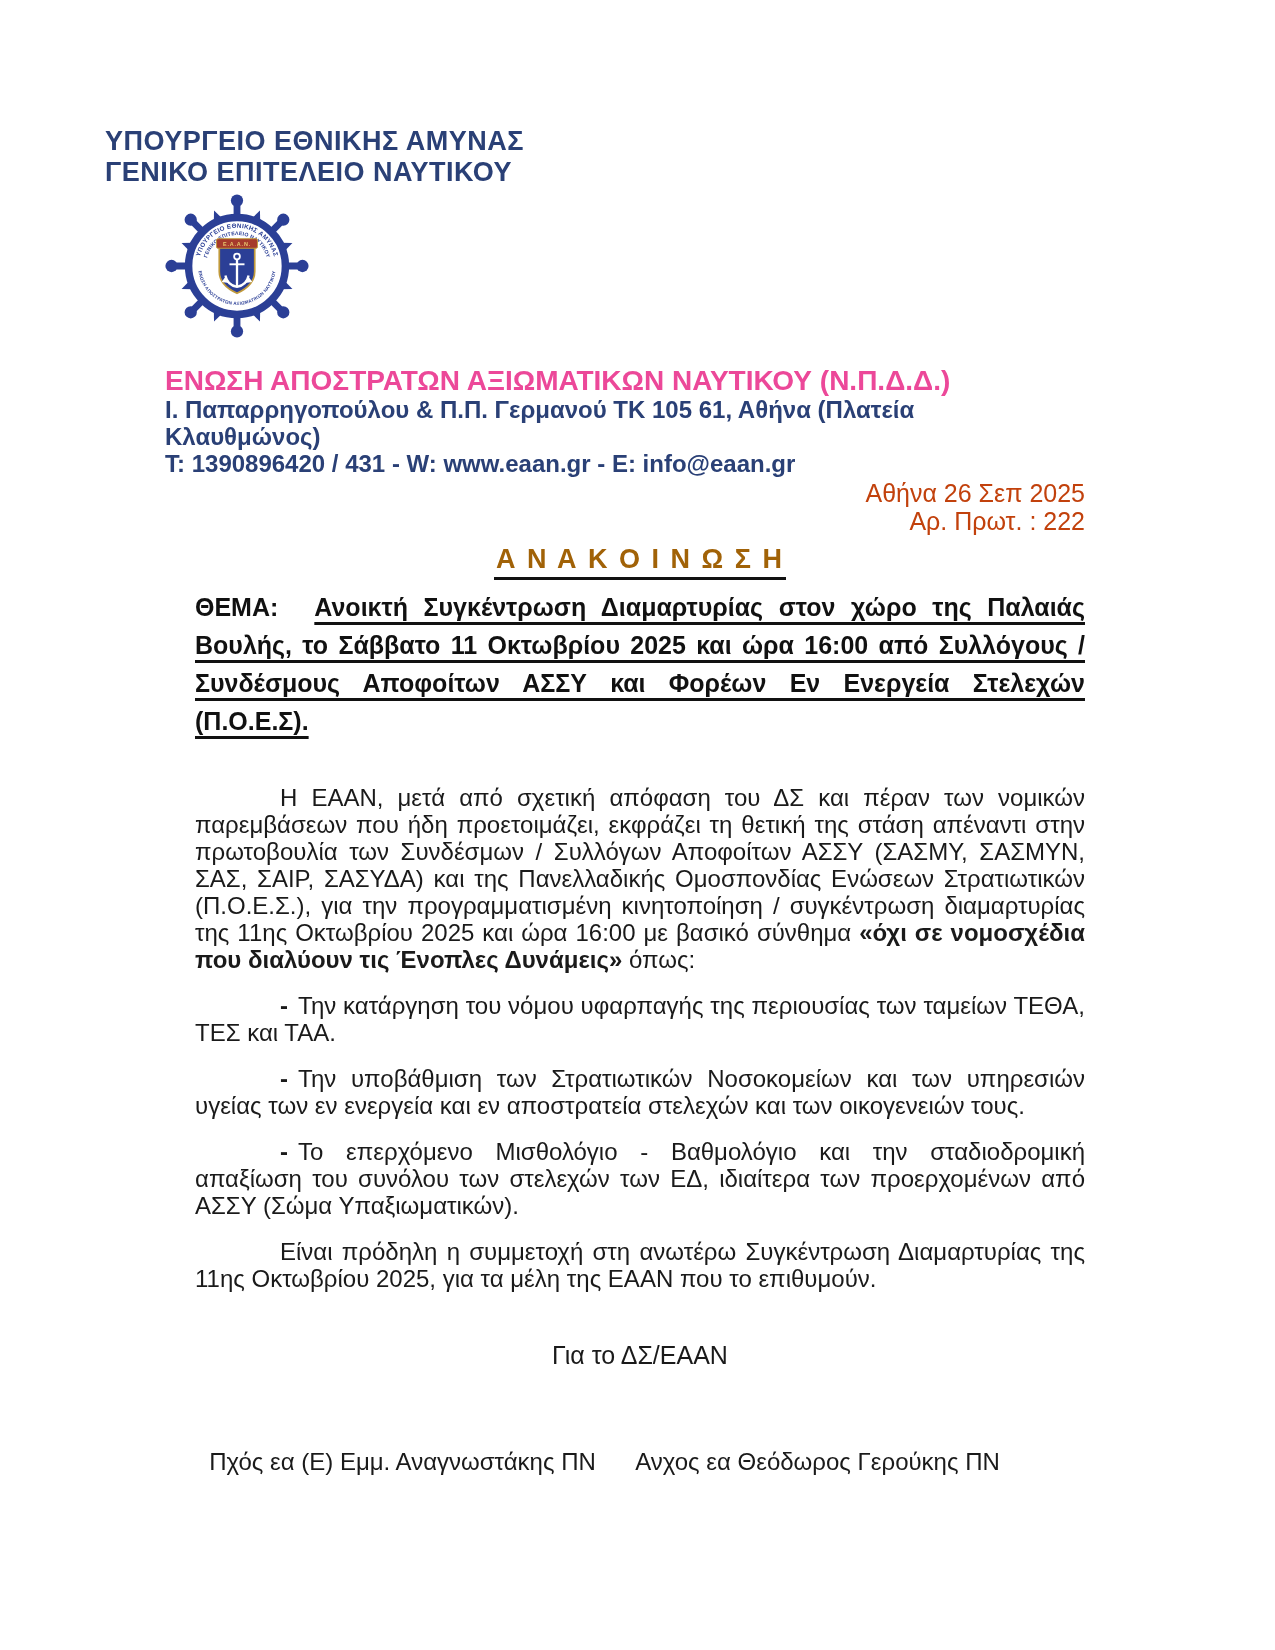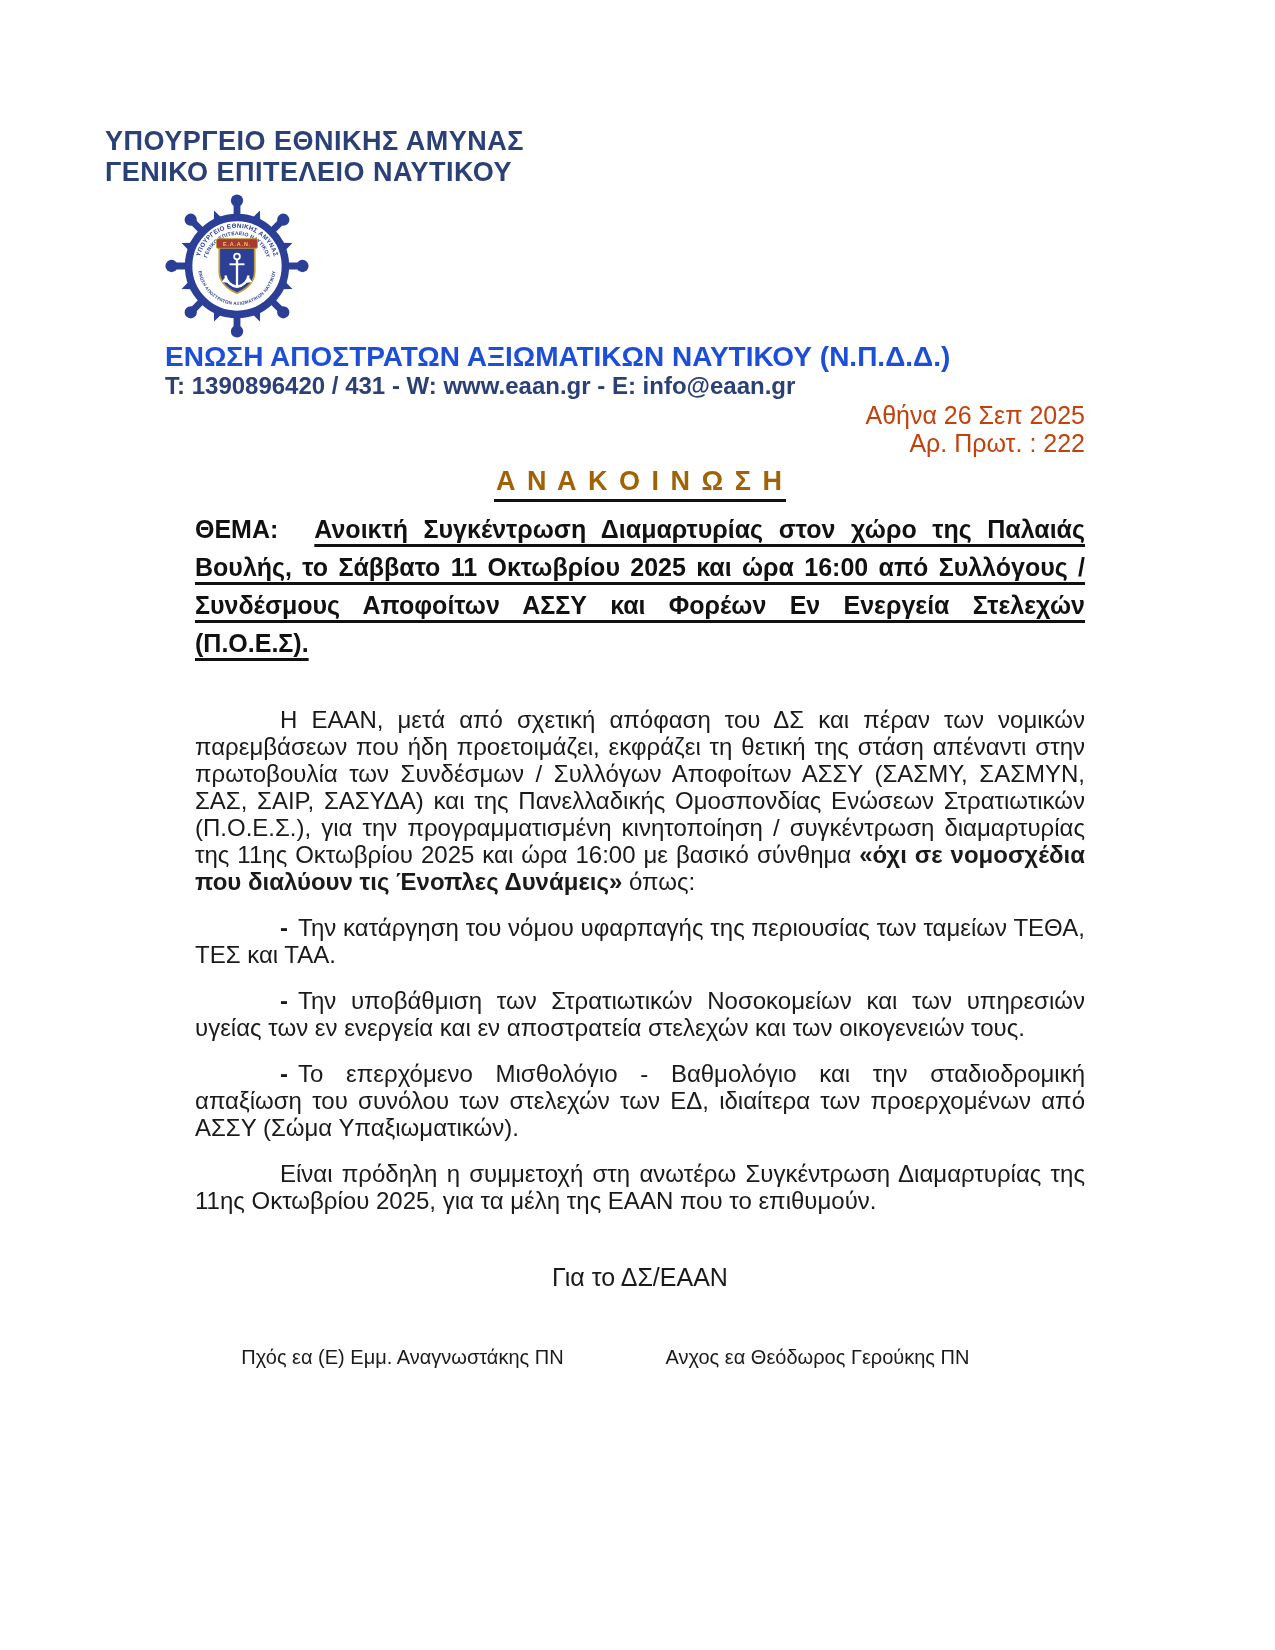--- a/index.html
+++ b/index.html
@@ -12,21 +12,21 @@
     padding:126px 190px 0 195px;
     font-family:"Liberation Sans","DejaVu Sans",sans-serif;
     color:#1a1a1a;
   }
   .content{width:890px;}
 
   
   .letterhead{text-align:left;transform:translateX(-30px);}
   .ministry{transform:translateX(-60px);color:#2a4076;font-weight:bold;font-size:27px;line-height:31px;letter-spacing:.5px;}
   .logo-wrap{margin-top:3px;line-height:0;}
-  .org-name{margin-top:0;color:#1d4ed8;font-weight:bold;font-size:28px;line-height:31px;}
+  .org-name{margin-top:24px;color:#ec4899;font-weight:bold;font-size:28px;line-height:31px;}
   .org-address{color:#2a4076;font-weight:bold;font-size:24px;line-height:27px;}
   .org-contact{color:#2a4076;font-weight:bold;font-size:24px;line-height:27px;}
 
   
   .meta{text-align:right;font-size:25px;line-height:28px;margin-top:2px;color:#c2410c;}
 
   
   .doc-title{text-align:center;margin-top:9px;font-size:27px;line-height:30px;}
   .doc-title span{font-weight:bold;color:#a16207;border-bottom:3px solid #111;padding:0 2px 3px 2px;letter-spacing:2px;}
 
@@ -38,21 +38,21 @@
   
   p.body-par{margin:19px 0 0 0;font-size:24px;line-height:27px;text-align:justify;text-align-last:left;}
   p.first{margin-top:44px;}
   .indent{text-indent:85px;}
   .b{font-weight:bold;}
   .dash{font-weight:bold;margin-right:10px;}
 
   
   .sig-for{margin-top:50px;text-align:center;font-size:25px;line-height:27px;}
   .sig-row{display:flex;margin-top:52px;font-size:25px;line-height:27px;}
-  .sig-row.names{margin-top:53px;font-size:20px;}
+  .sig-row.names{margin-top:79px;font-size:24px;}
   .sig-col-left{width:380px;text-align:center;}
   .sig-spacer{flex:1;}
   .sig-col-right{width:400px;text-align:center;margin-right:95px;}
 
   .logo-svg{width:150px;height:150px;}
 </style>
 </head>
 <body>
 
 <div class="page">
@@ -154,20 +154,21 @@
             <path d="M 93 124 Q 96 138.5 110 140.5 Q 124 138.5 127 124" stroke-width="3.4"></path>
           </g>
           <g fill="#ffffff" stroke="none">
             <path d="M 93.5 125 l -6 8.5 l 10.5 1.5 z"></path>
             <path d="M 126.5 125 l 6 8.5 l -10.5 1.5 z"></path>
           </g>
         </svg>
       </div>
 
       <div class="org-name">ΕΝΩΣΗ ΑΠΟΣΤΡΑΤΩΝ ΑΞΙΩΜΑΤΙΚΩΝ ΝΑΥΤΙΚΟΥ (Ν.Π.Δ.Δ.)</div>
+      <div class="org-address">Ι. Παπαρρηγοπούλου &amp; Π.Π. Γερμανού ΤΚ 105 61, Αθήνα (Πλατεία Κλαυθμώνος)</div>
       <div class="org-contact">Τ: 1390896420 / 431 - W: www.eaan.gr - E: info@eaan.gr</div>
     </div>
 
     <div class="meta">
       <div>Αθήνα 26 Σεπ 2025</div>
       <div>Αρ. Πρωτ. : 222</div>
     </div>
 
     <div class="doc-title"><span>Α Ν Α Κ Ο Ι Ν Ω Σ Η</span></div>
 

